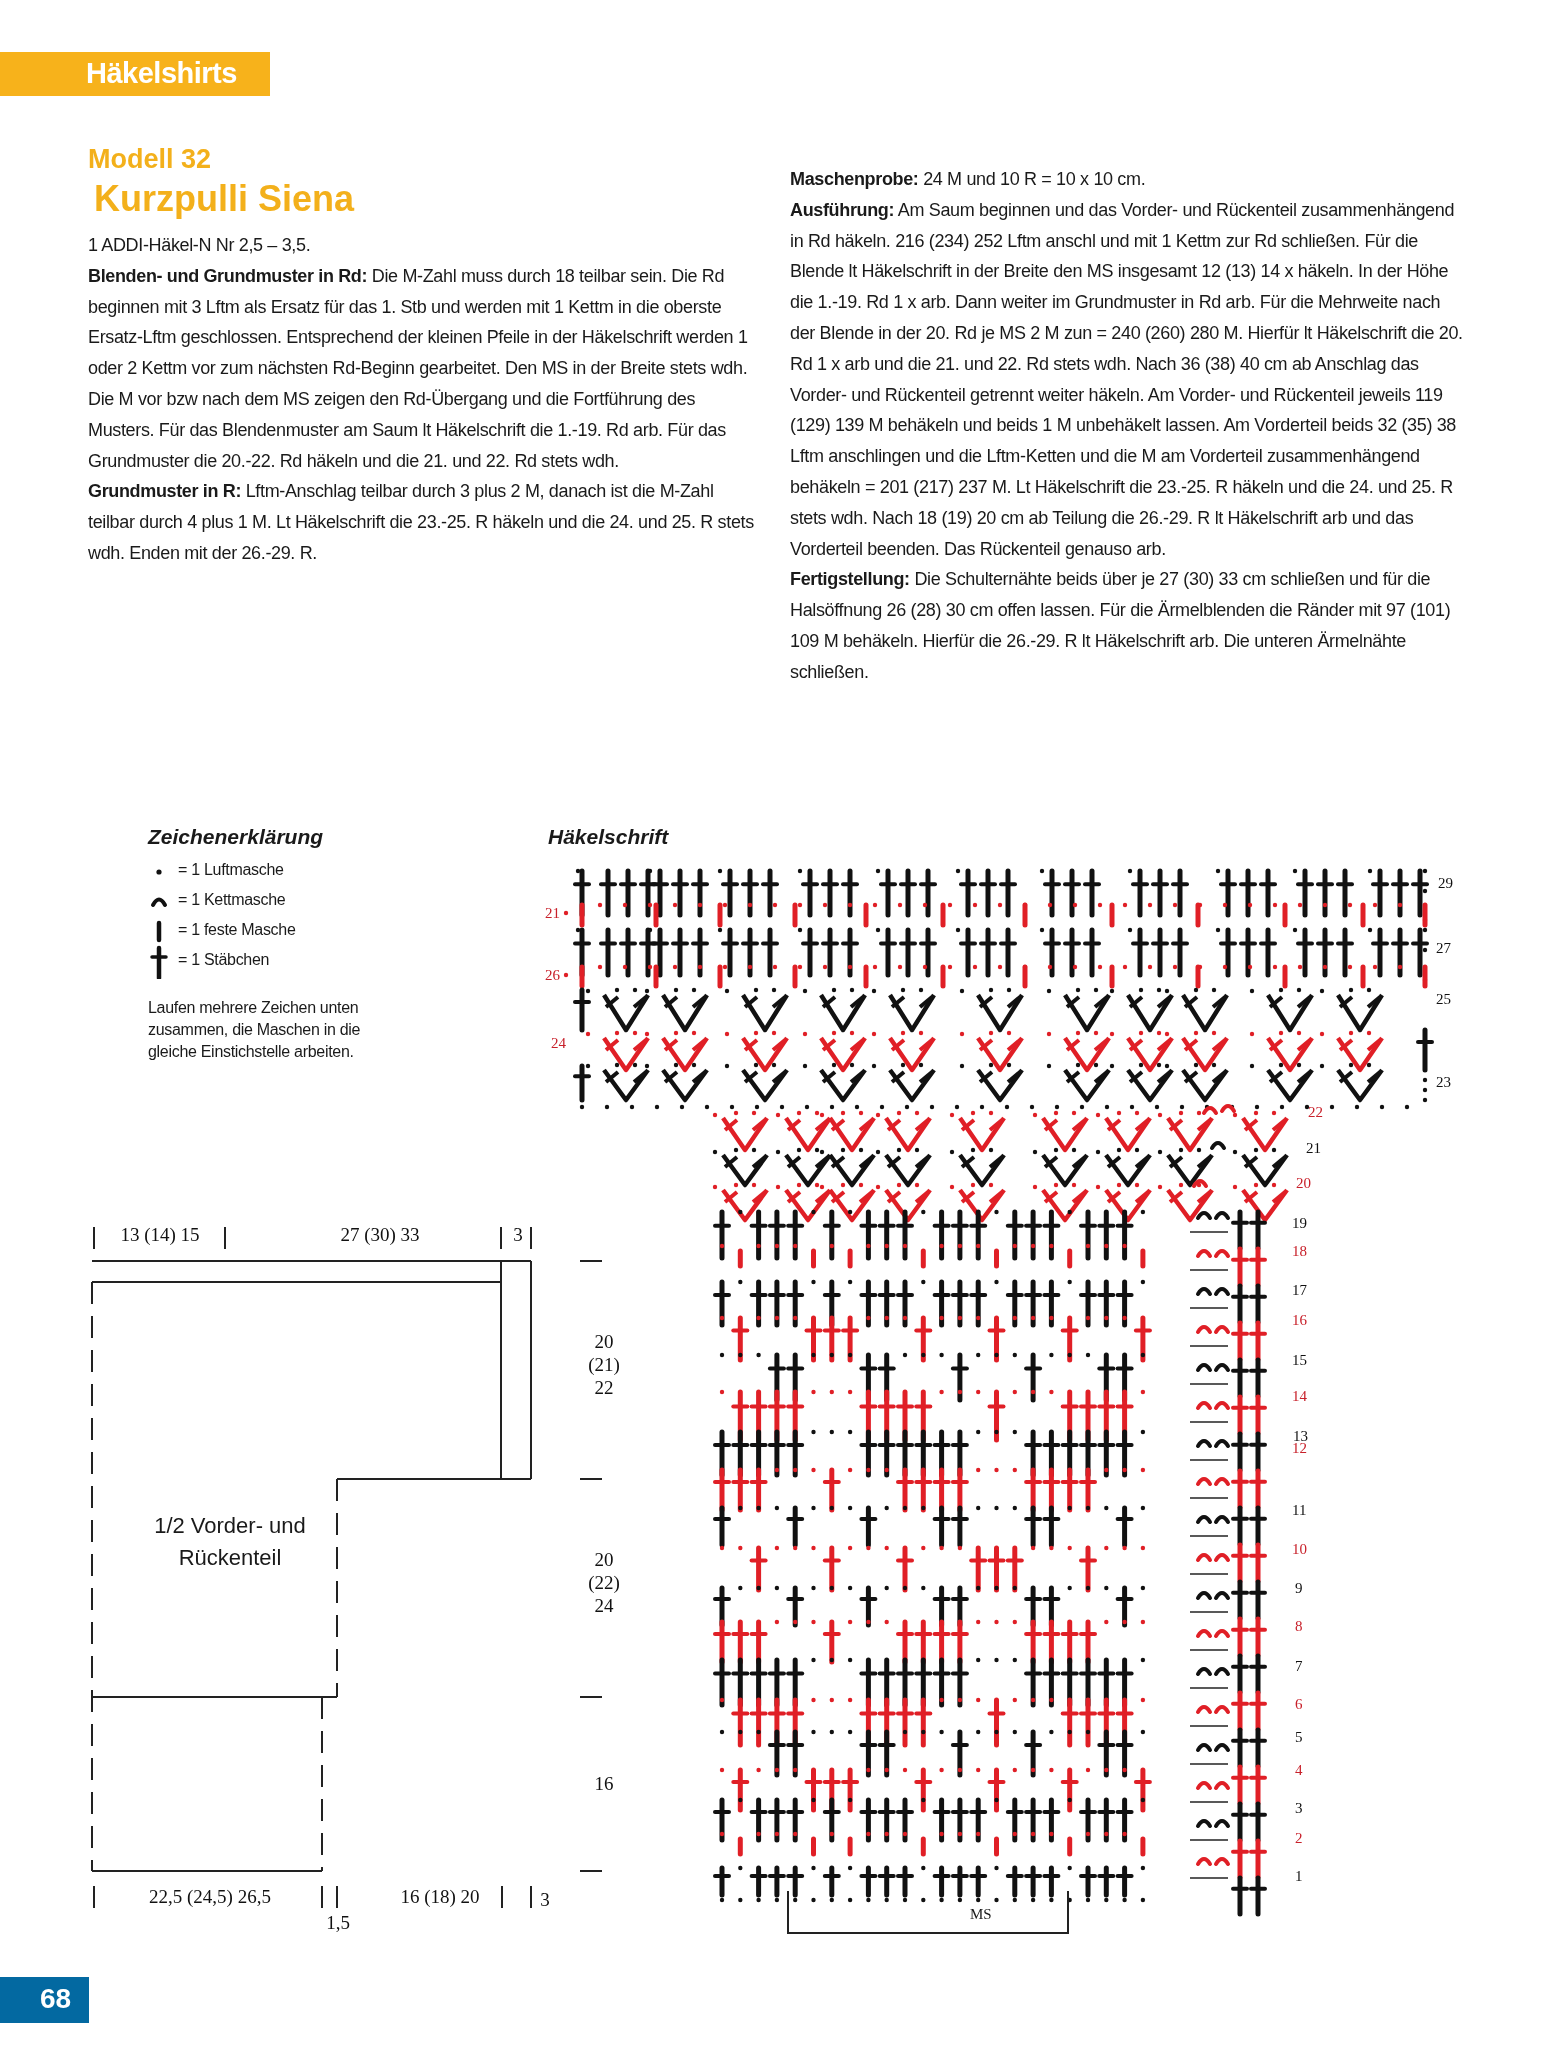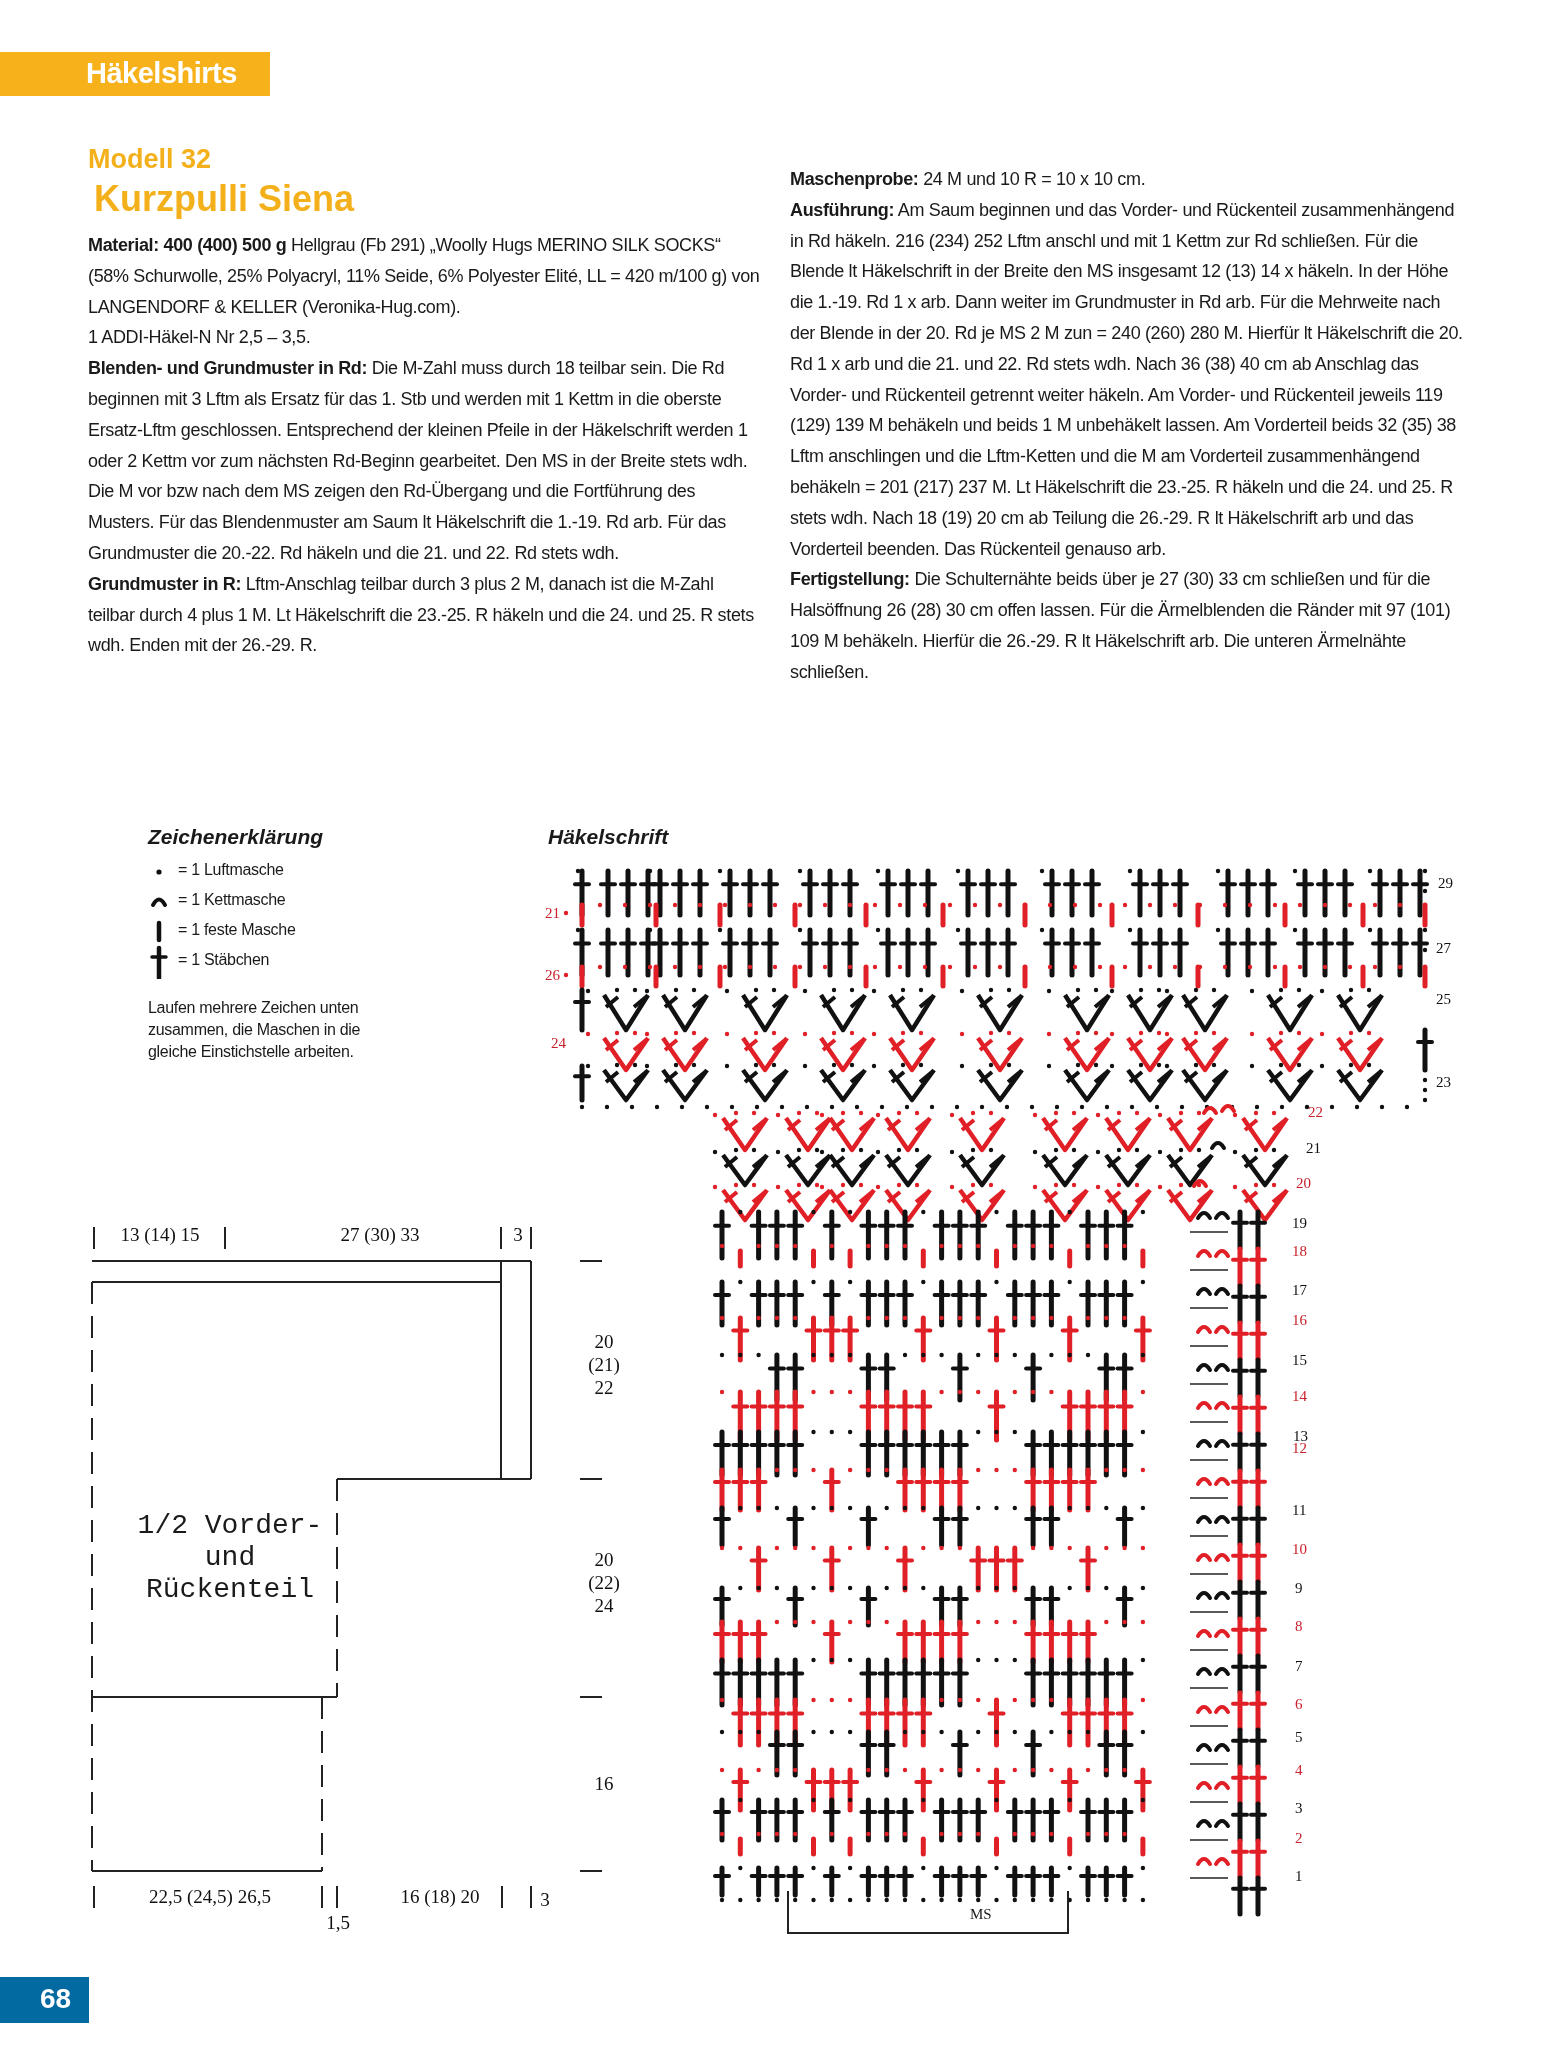--- a/index.html
+++ b/index.html
@@ -19,38 +19,37 @@
   .legend { position:absolute; left:148px; top:825px; width:280px; }
   .legend-title { font-size:21px; font-weight:bold; font-style:italic; margin-bottom:6px; }
   .legend-row { position:relative; height:30px; font-size:16px; letter-spacing:-0.3px; }
   .legend-row .sym { position:absolute; left:0; top:0; width:26px; height:30px; }
   .legend-row .txt { position:absolute; left:30px; top:6px; }
   .legend-note { font-size:16px; line-height:22px; margin-top:18px; letter-spacing:-0.3px; width:220px; }
   .chart-title { position:absolute; left:548px; top:825px; font-size:21px; font-weight:bold; font-style:italic; }
   #chart-svg { position:absolute; left:0; top:0; width:1551px; height:2067px; pointer-events:none; }
   .schematic { position:absolute; left:0; top:0; width:1551px; height:2067px; pointer-events:none; }
   .dim { position:absolute; font-family:"Liberation Serif", serif; font-size:19px; color:#111; text-align:center; }
-  .piece-label { position:absolute; left:120px; top:1510px; width:220px; text-align:center; font-family:Liberation Mono, monospace; font-size:28px; line-height:32px; }
+  .piece-label { position:absolute; left:120px; top:1510px; width:220px; text-align:center; font-family:Liberation Sans, sans-serif; font-size:22px; line-height:32px; }
   .rownum { position:absolute; font-family:"Liberation Serif", serif; font-size:15px; }
   .rownum.red { color:#c8202a; }
   .rownum.black { color:#111; }
   .ms-label { position:absolute; font-family:"Liberation Serif", serif; font-size:15px; }
 </style>
 </head>
 <body>
 
 <div class="section-tab">
   <span>Häkelshirts</span>
 </div>
 
 <div class="model-no">Modell 32</div>
 <div class="model-title">Kurzpulli Siena</div>
 
 <div class="col col-left">
-  <p><b>Material: 400 (400) 500 g</b><span> Hellgrau (Fb 291) „Woolly Hugs MERINO SILK SOCKS“ (58% Schurwolle, 25% Polyacryl, 11% Seide, 6% Polyester Elité, LL = 420 m/100 g) von LANGENDORF &amp; KELLER (Veronika-Hug.com).</span></p>
   <p><span>1 ADDI-Häkel-N Nr 2,5 – 3,5.</span></p>
   <p><b>Blenden- und Grundmuster in Rd:</b><span> Die M-Zahl muss durch 18 teilbar sein. Die Rd beginnen mit 3 Lftm als Ersatz für das 1. Stb und werden mit 1 Kettm in die oberste Ersatz-Lftm geschlossen. Entsprechend der kleinen Pfeile in der Häkelschrift werden 1 oder 2 Kettm vor zum nächsten Rd-Beginn gearbeitet. Den MS in der Breite stets wdh. Die M vor bzw nach dem MS zeigen den Rd-Übergang und die Fortführung des Musters. Für das Blendenmuster am Saum lt Häkelschrift die 1.-19. Rd arb. Für das Grundmuster die 20.-22. Rd häkeln und die 21. und 22. Rd stets wdh.</span></p>
   <p><b>Grundmuster in R:</b><span> Lftm-Anschlag teilbar durch 3 plus 2 M, danach ist die M-Zahl teilbar durch 4 plus 1 M. Lt Häkelschrift die 23.-25. R häkeln und die 24. und 25. R stets wdh. Enden mit der 26.-29. R.</span></p>
 </div>
 
 <div class="col col-right">
   <p><b>Maschenprobe:</b><span> 24 M und 10 R = 10 x 10 cm.</span></p>
   <p><b>Ausführung:</b><span> Am Saum beginnen und das Vorder- und Rückenteil zusammenhängend in Rd häkeln. 216 (234) 252 Lftm anschl und mit 1 Kettm zur Rd schließen. Für die Blende lt Häkelschrift in der Breite den MS insgesamt 12 (13) 14 x häkeln. In der Höhe die 1.-19. Rd 1 x arb. Dann weiter im Grundmuster in Rd arb. Für die Mehrweite nach der Blende in der 20. Rd je MS 2 M zun = 240 (260) 280 M. Hierfür lt Häkelschrift die 20. Rd 1 x arb und die 21. und 22. Rd stets wdh. Nach 36 (38) 40 cm ab Anschlag das Vorder- und Rückenteil getrennt weiter häkeln. Am Vorder- und Rückenteil jeweils 119 (129) 139 M behäkeln und beids 1 M unbehäkelt lassen. Am Vorderteil beids 32 (35) 38 Lftm anschlingen und die Lftm-Ketten und die M am Vorderteil zusammenhängend behäkeln = 201 (217) 237 M. Lt Häkelschrift die 23.-25. R häkeln und die 24. und 25. R stets wdh. Nach 18 (19) 20 cm ab Teilung die 26.-29. R lt Häkelschrift arb und das Vorderteil beenden. Das Rückenteil genauso arb.</span></p>
   <p><b>Fertigstellung:</b><span> Die Schulternähte beids über je 27 (30) 33 cm schließen und für die Halsöffnung 26 (28) 30 cm offen lassen. Für die Ärmelblenden die Ränder mit 97 (101) 109 M behäkeln. Hierfür die 26.-29. R lt Häkelschrift arb. Die unteren Ärmelnähte schließen.</span></p>
 </div>

